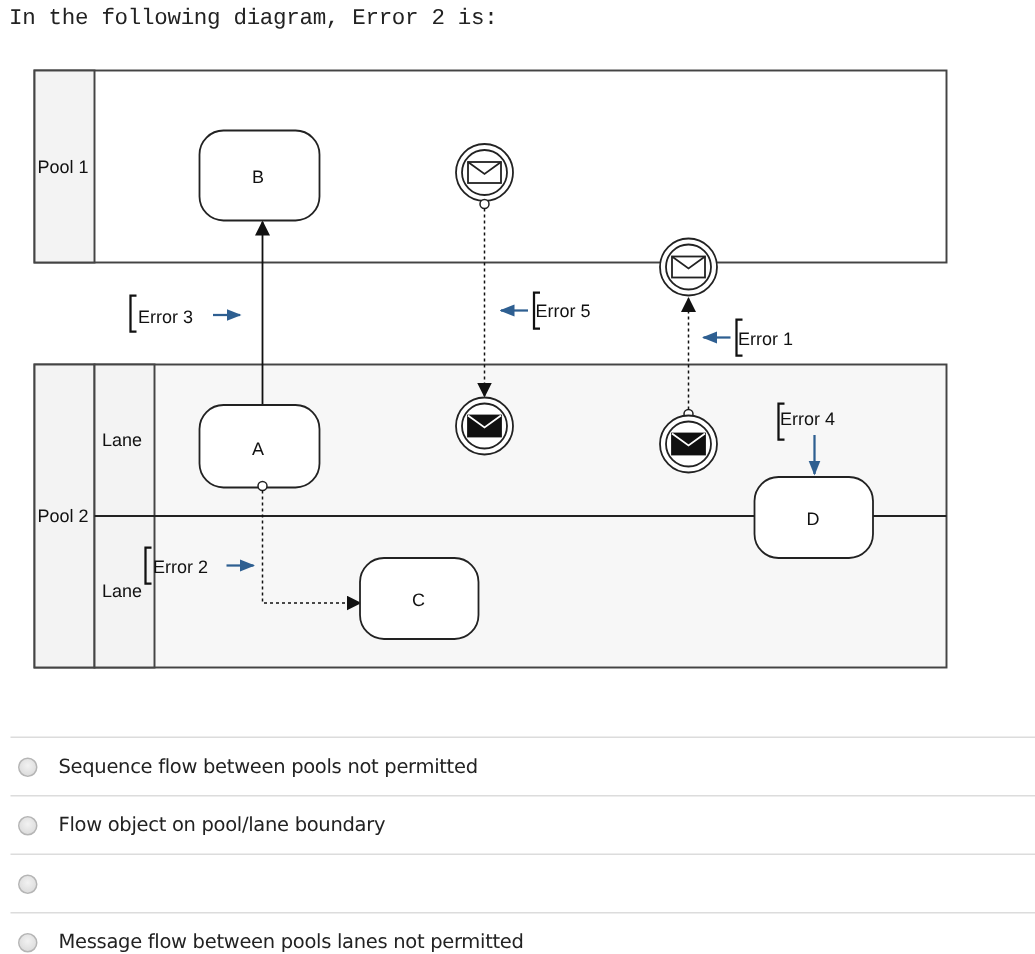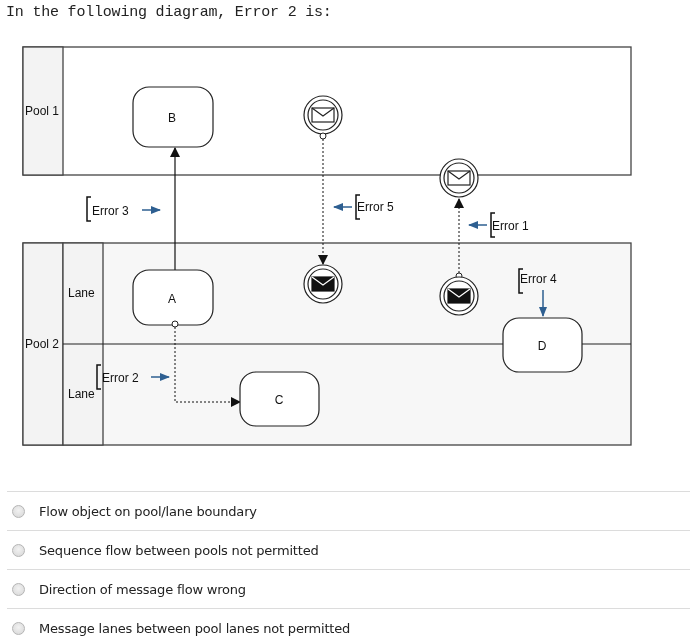--- a/index.html
+++ b/index.html
@@ -139,27 +139,26 @@
   <g>
     <path d="M101,365 L97,365 L97,389 L101,389" fill="none" stroke="#111" stroke-width="1.5"></path>
     <text x="102" y="382" font-size="12">Error 2</text>
     <line x1="151" y1="377" x2="169" y2="377" stroke="#2e5f91" stroke-width="1.5" marker-end="url(#arrowBlue)"></line>
   </g>
 </svg>
 
 <div class="answers">
   <div class="answer">
     <span class="radio"></span>
+    <span class="answer-label">Sequence flow between pools not permitted</span>
+  </div>
+  <div class="answer">
+    <span class="radio"></span>
     <span class="answer-label">Flow object on pool/lane boundary</span>
   </div>
   <div class="answer">
     <span class="radio"></span>
-    <span class="answer-label">Sequence flow between pools not permitted</span>
   </div>
   <div class="answer">
     <span class="radio"></span>
-    <span class="answer-label">Direction of message flow wrong</span>
-  </div>
-  <div class="answer">
-    <span class="radio"></span>
-    <span class="answer-label">Message lanes between pool lanes not permitted</span>
+    <span class="answer-label">Message flow between pools lanes not permitted</span>
   </div>
 </div>
 
 </body></html>

